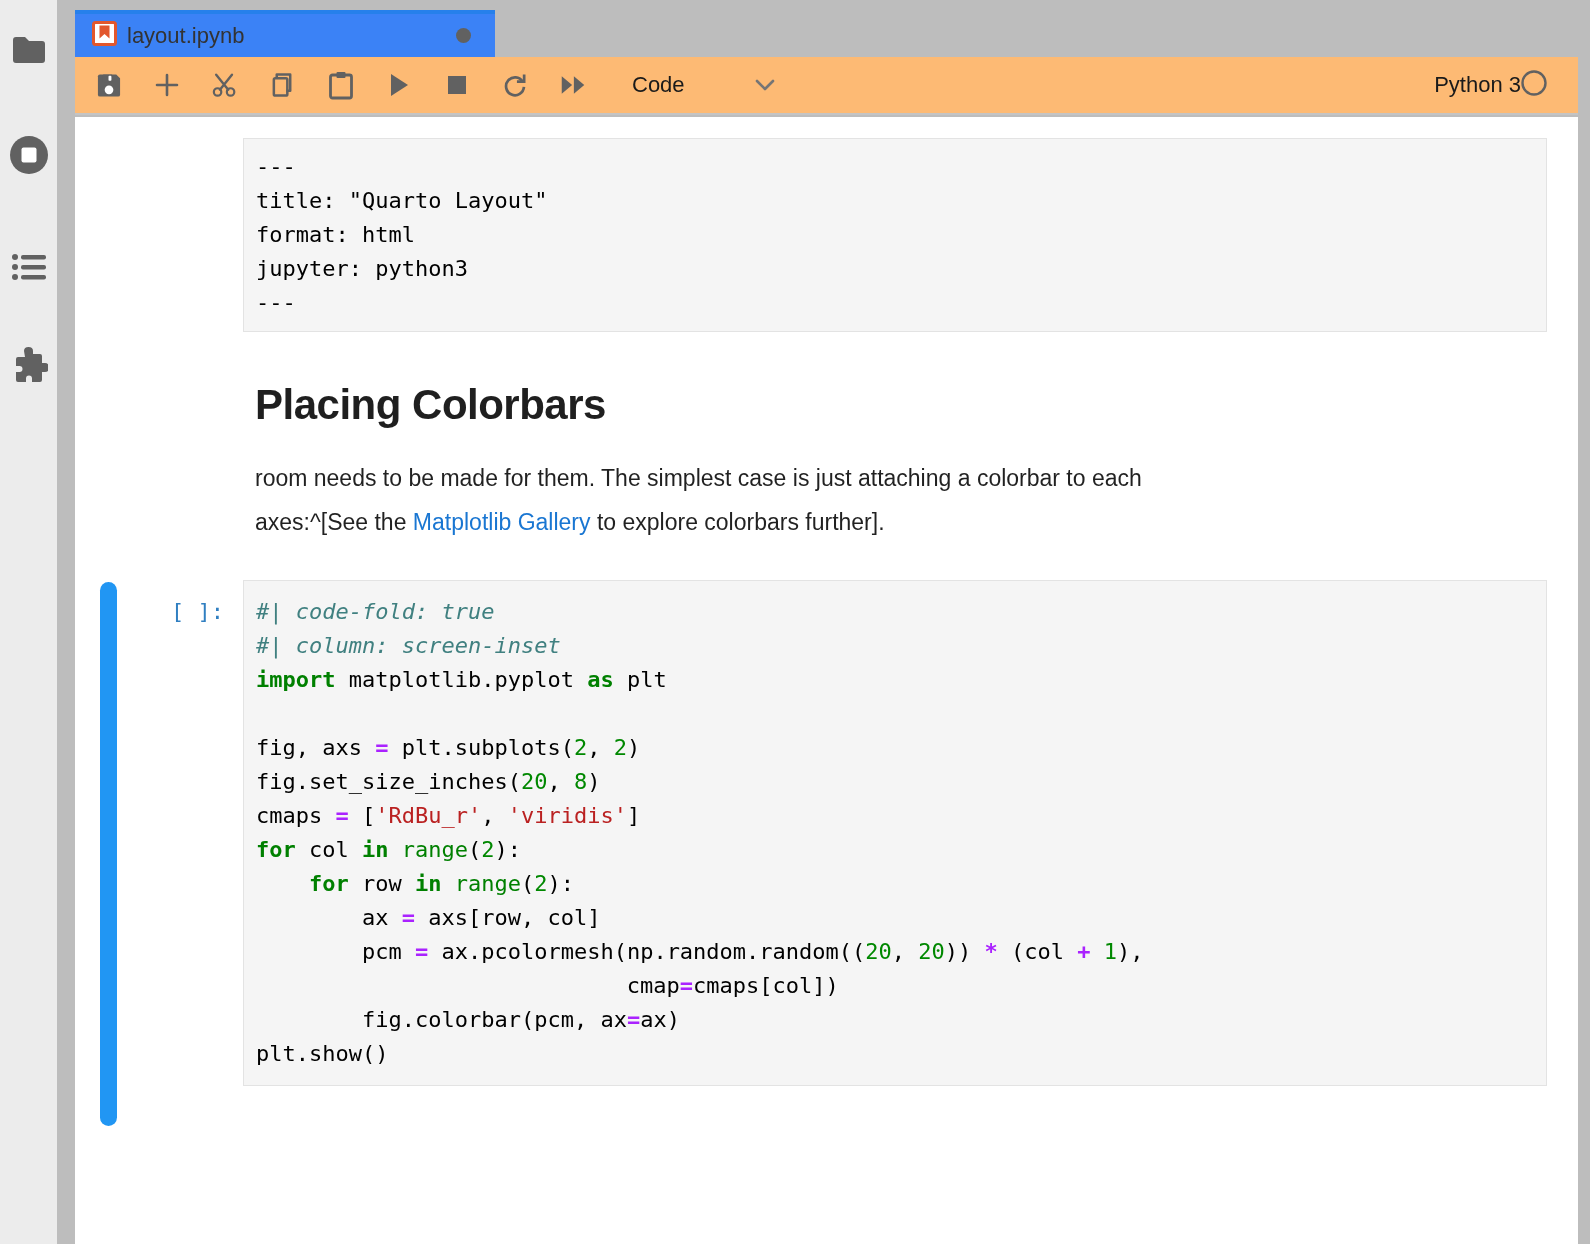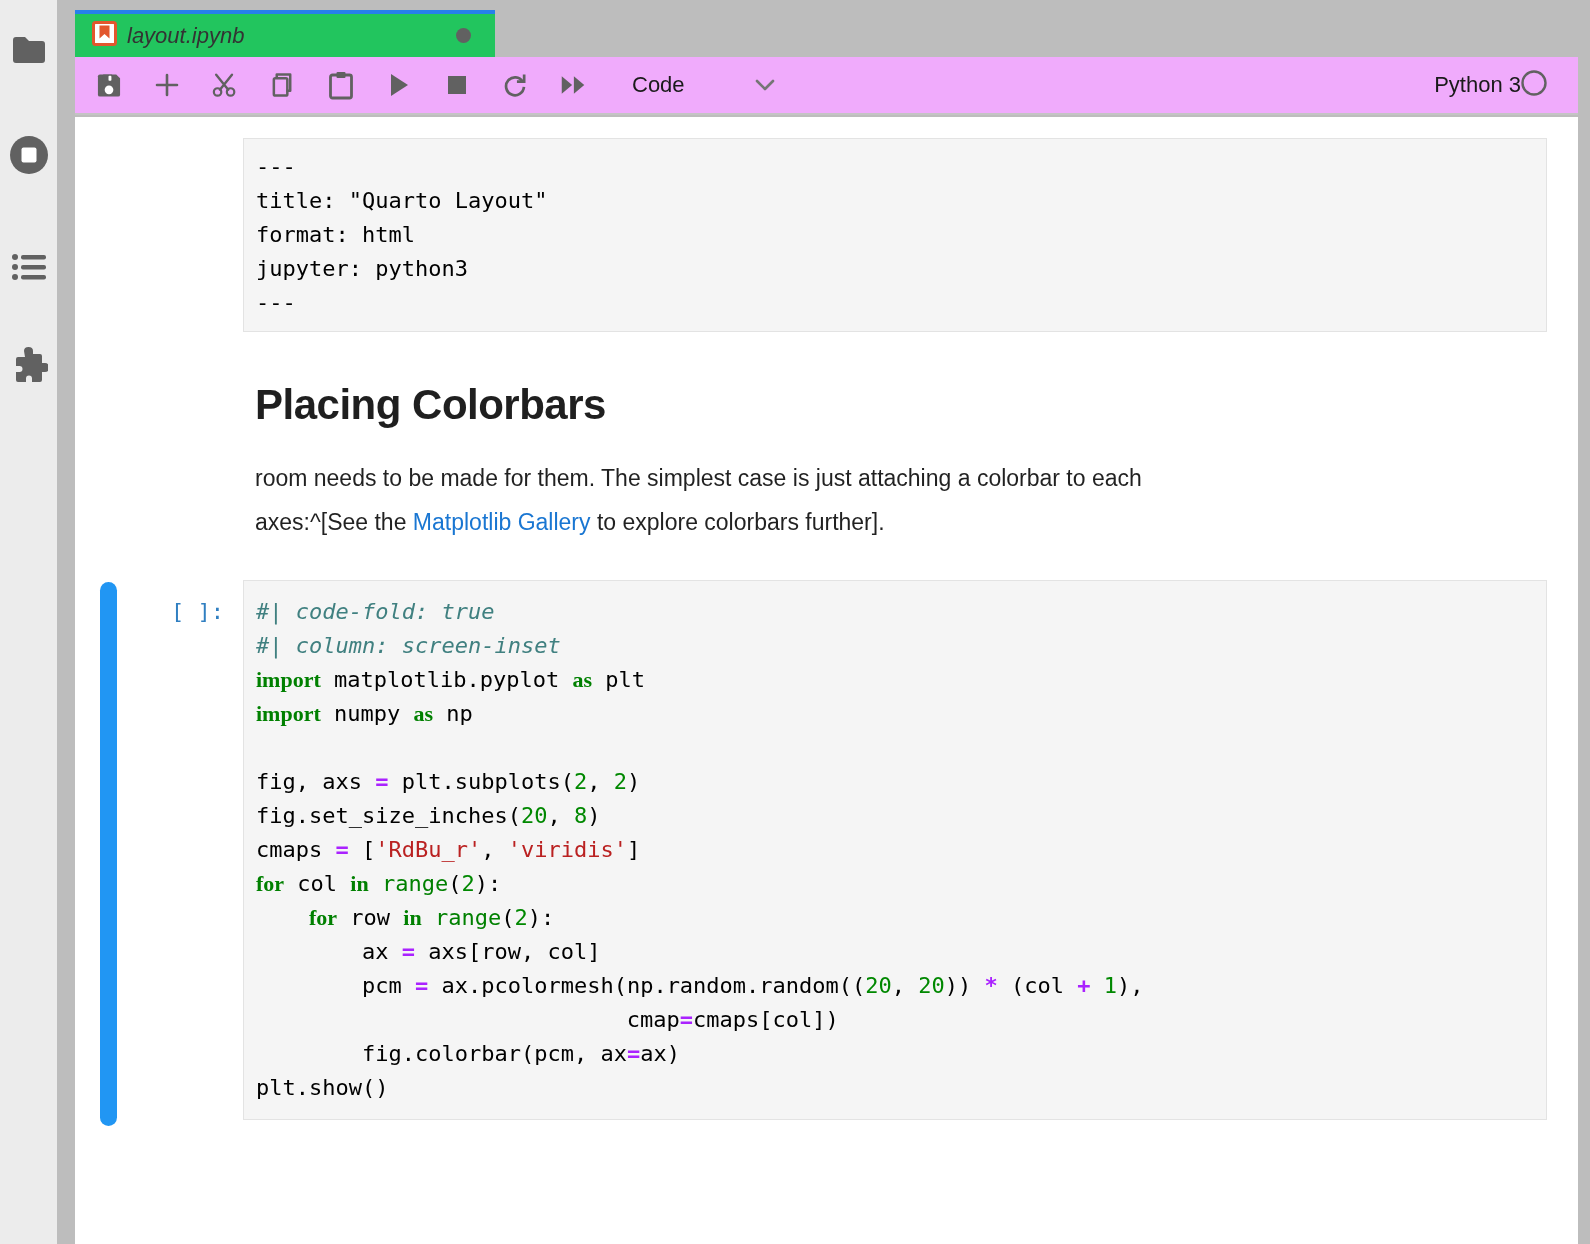--- a/index.html
+++ b/index.html
@@ -11,29 +11,29 @@
                   background:#ececec; z-index:3; }
   .activity-item { position:absolute; left:0; width:57px; height:44px;
                    display:flex; align-items:center; justify-content:center; cursor:pointer; }
   .activity-item svg { display:block; }
 
   
   .dock-bg { position:absolute; left:57px; top:0; right:0; height:1244px; background:#bdbdbd; }
 
   
   .tab { position:absolute; left:75px; top:10px; width:420px; height:47px;
-         background:#22c55e; border-top:4px solid #2680eb;
-         display:flex; align-items:center; padding:0 24px 0 17px;font-style:italic; }
+         background:#3b82f6; border-top:4px solid #2680eb;
+         display:flex; align-items:center; padding:0 24px 0 17px; }
   .tab-label { font-size:22px; color:#333; margin-left:10px; }
   .tab-spacer { flex:1; }
   .dirty-dot { width:15px; height:15px; border-radius:50%; background:#616161; }
 
   
   .toolbar { position:absolute; left:75px; top:57px; width:1503px; height:58px;
-             background:#f0abfc; border-bottom:2px solid #c4c4c4;
+             background:#fdba74; border-bottom:2px solid #c4c4c4;
              display:flex; align-items:center; padding:0 31px 0 21px; }
   .tbtn { width:26px; height:30px; margin-right:32px; display:flex; align-items:center;
           justify-content:center; cursor:pointer; }
   .celltype-select { display:flex; align-items:center; margin-left:14px; cursor:pointer; }
   .celltype-label { font-size:22px; color:#1a1a1a; }
   .celltype-caret { margin-left:70px; display:flex; align-items:center; }
   .toolbar-spacer { flex:1; }
   .kernel { display:flex; align-items:center; cursor:pointer; }
   .kernel-name { font-size:22px; color:#1a1a1a; margin-right:0; }
 
@@ -54,21 +54,21 @@
   .md-line { line-height:44px; }
   .md-link { color:#1976d2; text-decoration:none; cursor:pointer; }
 
   .code-cell { position:relative; margin:36px 0 0 25px; height:552px; }
   .collapser { position:absolute; left:0; top:2px; width:17px; height:544px;
                background:#2196f3; border-radius:9px; cursor:pointer; }
   .prompt { position:absolute; left:71px; top:15px; color:#307fc1; }
   .code-box { margin-left:143px; width:1304px; padding:14px 0 14px 12px; }
 
   
-  .tok-kw  { color:#008000; font-weight:bold;font-family:Liberation Serif, serif; }
+  .tok-kw  { color:#008000; font-weight:bold; }
   .tok-bi  { color:#008000; }
   .tok-num { color:#008800; }
   .tok-str { color:#ba2121; }
   .tok-op  { color:#aa22ff; font-weight:bold; }
   .tok-com { color:#408080; font-style:italic; }
   .tok-pl  { color:#000; }
 </style>
 </head>
 <body>
 
@@ -215,21 +215,20 @@
       </div>
   </div>
 
   <div class="code-cell">
     <div class="collapser"></div>
     <div class="prompt mono">[ ]:</div>
     <div class="code-box cell-box mono">
         <div class="code-line"><span class="tok-com">#| code-fold: true</span></div>
         <div class="code-line"><span class="tok-com">#| column: screen-inset</span></div>
         <div class="code-line"><span class="tok-kw">import</span><span class="tok-pl"> matplotlib.</span><span class="tok-prop">pyplot</span><span class="tok-pl"> </span><span class="tok-kw">as</span><span class="tok-pl"> plt</span></div>
-        <div class="code-line"><span class="tok-kw">import</span><span class="tok-pl"> numpy </span><span class="tok-kw">as</span><span class="tok-pl"> np</span></div>
         <div class="code-line"> </div>
         <div class="code-line"><span class="tok-pl">fig, axs </span><span class="tok-op">=</span><span class="tok-pl"> plt.</span><span class="tok-prop">subplots</span><span class="tok-pl">(</span><span class="tok-num">2</span><span class="tok-pl">, </span><span class="tok-num">2</span><span class="tok-pl">)</span></div>
         <div class="code-line"><span class="tok-pl">fig.</span><span class="tok-prop">set_size_inches</span><span class="tok-pl">(</span><span class="tok-num">20</span><span class="tok-pl">, </span><span class="tok-num">8</span><span class="tok-pl">)</span></div>
         <div class="code-line"><span class="tok-pl">cmaps </span><span class="tok-op">=</span><span class="tok-pl"> [</span><span class="tok-str">'RdBu_r'</span><span class="tok-pl">, </span><span class="tok-str">'viridis'</span><span class="tok-pl">]</span></div>
         <div class="code-line"><span class="tok-kw">for</span><span class="tok-pl"> col </span><span class="tok-kw">in</span><span class="tok-pl"> </span><span class="tok-bi">range</span><span class="tok-pl">(</span><span class="tok-num">2</span><span class="tok-pl">):</span></div>
         <div class="code-line"><span class="tok-pl">    </span><span class="tok-kw">for</span><span class="tok-pl"> row </span><span class="tok-kw">in</span><span class="tok-pl"> </span><span class="tok-bi">range</span><span class="tok-pl">(</span><span class="tok-num">2</span><span class="tok-pl">):</span></div>
         <div class="code-line"><span class="tok-pl">        ax </span><span class="tok-op">=</span><span class="tok-pl"> axs[row, col]</span></div>
         <div class="code-line"><span class="tok-pl">        pcm </span><span class="tok-op">=</span><span class="tok-pl"> ax.</span><span class="tok-prop">pcolormesh</span><span class="tok-pl">(np.</span><span class="tok-prop">random</span><span class="tok-pl">.</span><span class="tok-prop">random</span><span class="tok-pl">((</span><span class="tok-num">20</span><span class="tok-pl">, </span><span class="tok-num">20</span><span class="tok-pl">)) </span><span class="tok-op">*</span><span class="tok-pl"> (col </span><span class="tok-op">+</span><span class="tok-pl"> </span><span class="tok-num">1</span><span class="tok-pl">),</span></div>
         <div class="code-line"><span class="tok-pl">                            cmap</span><span class="tok-op">=</span><span class="tok-pl">cmaps[col])</span></div>
         <div class="code-line"><span class="tok-pl">        fig.</span><span class="tok-prop">colorbar</span><span class="tok-pl">(pcm, ax</span><span class="tok-op">=</span><span class="tok-pl">ax)</span></div>

